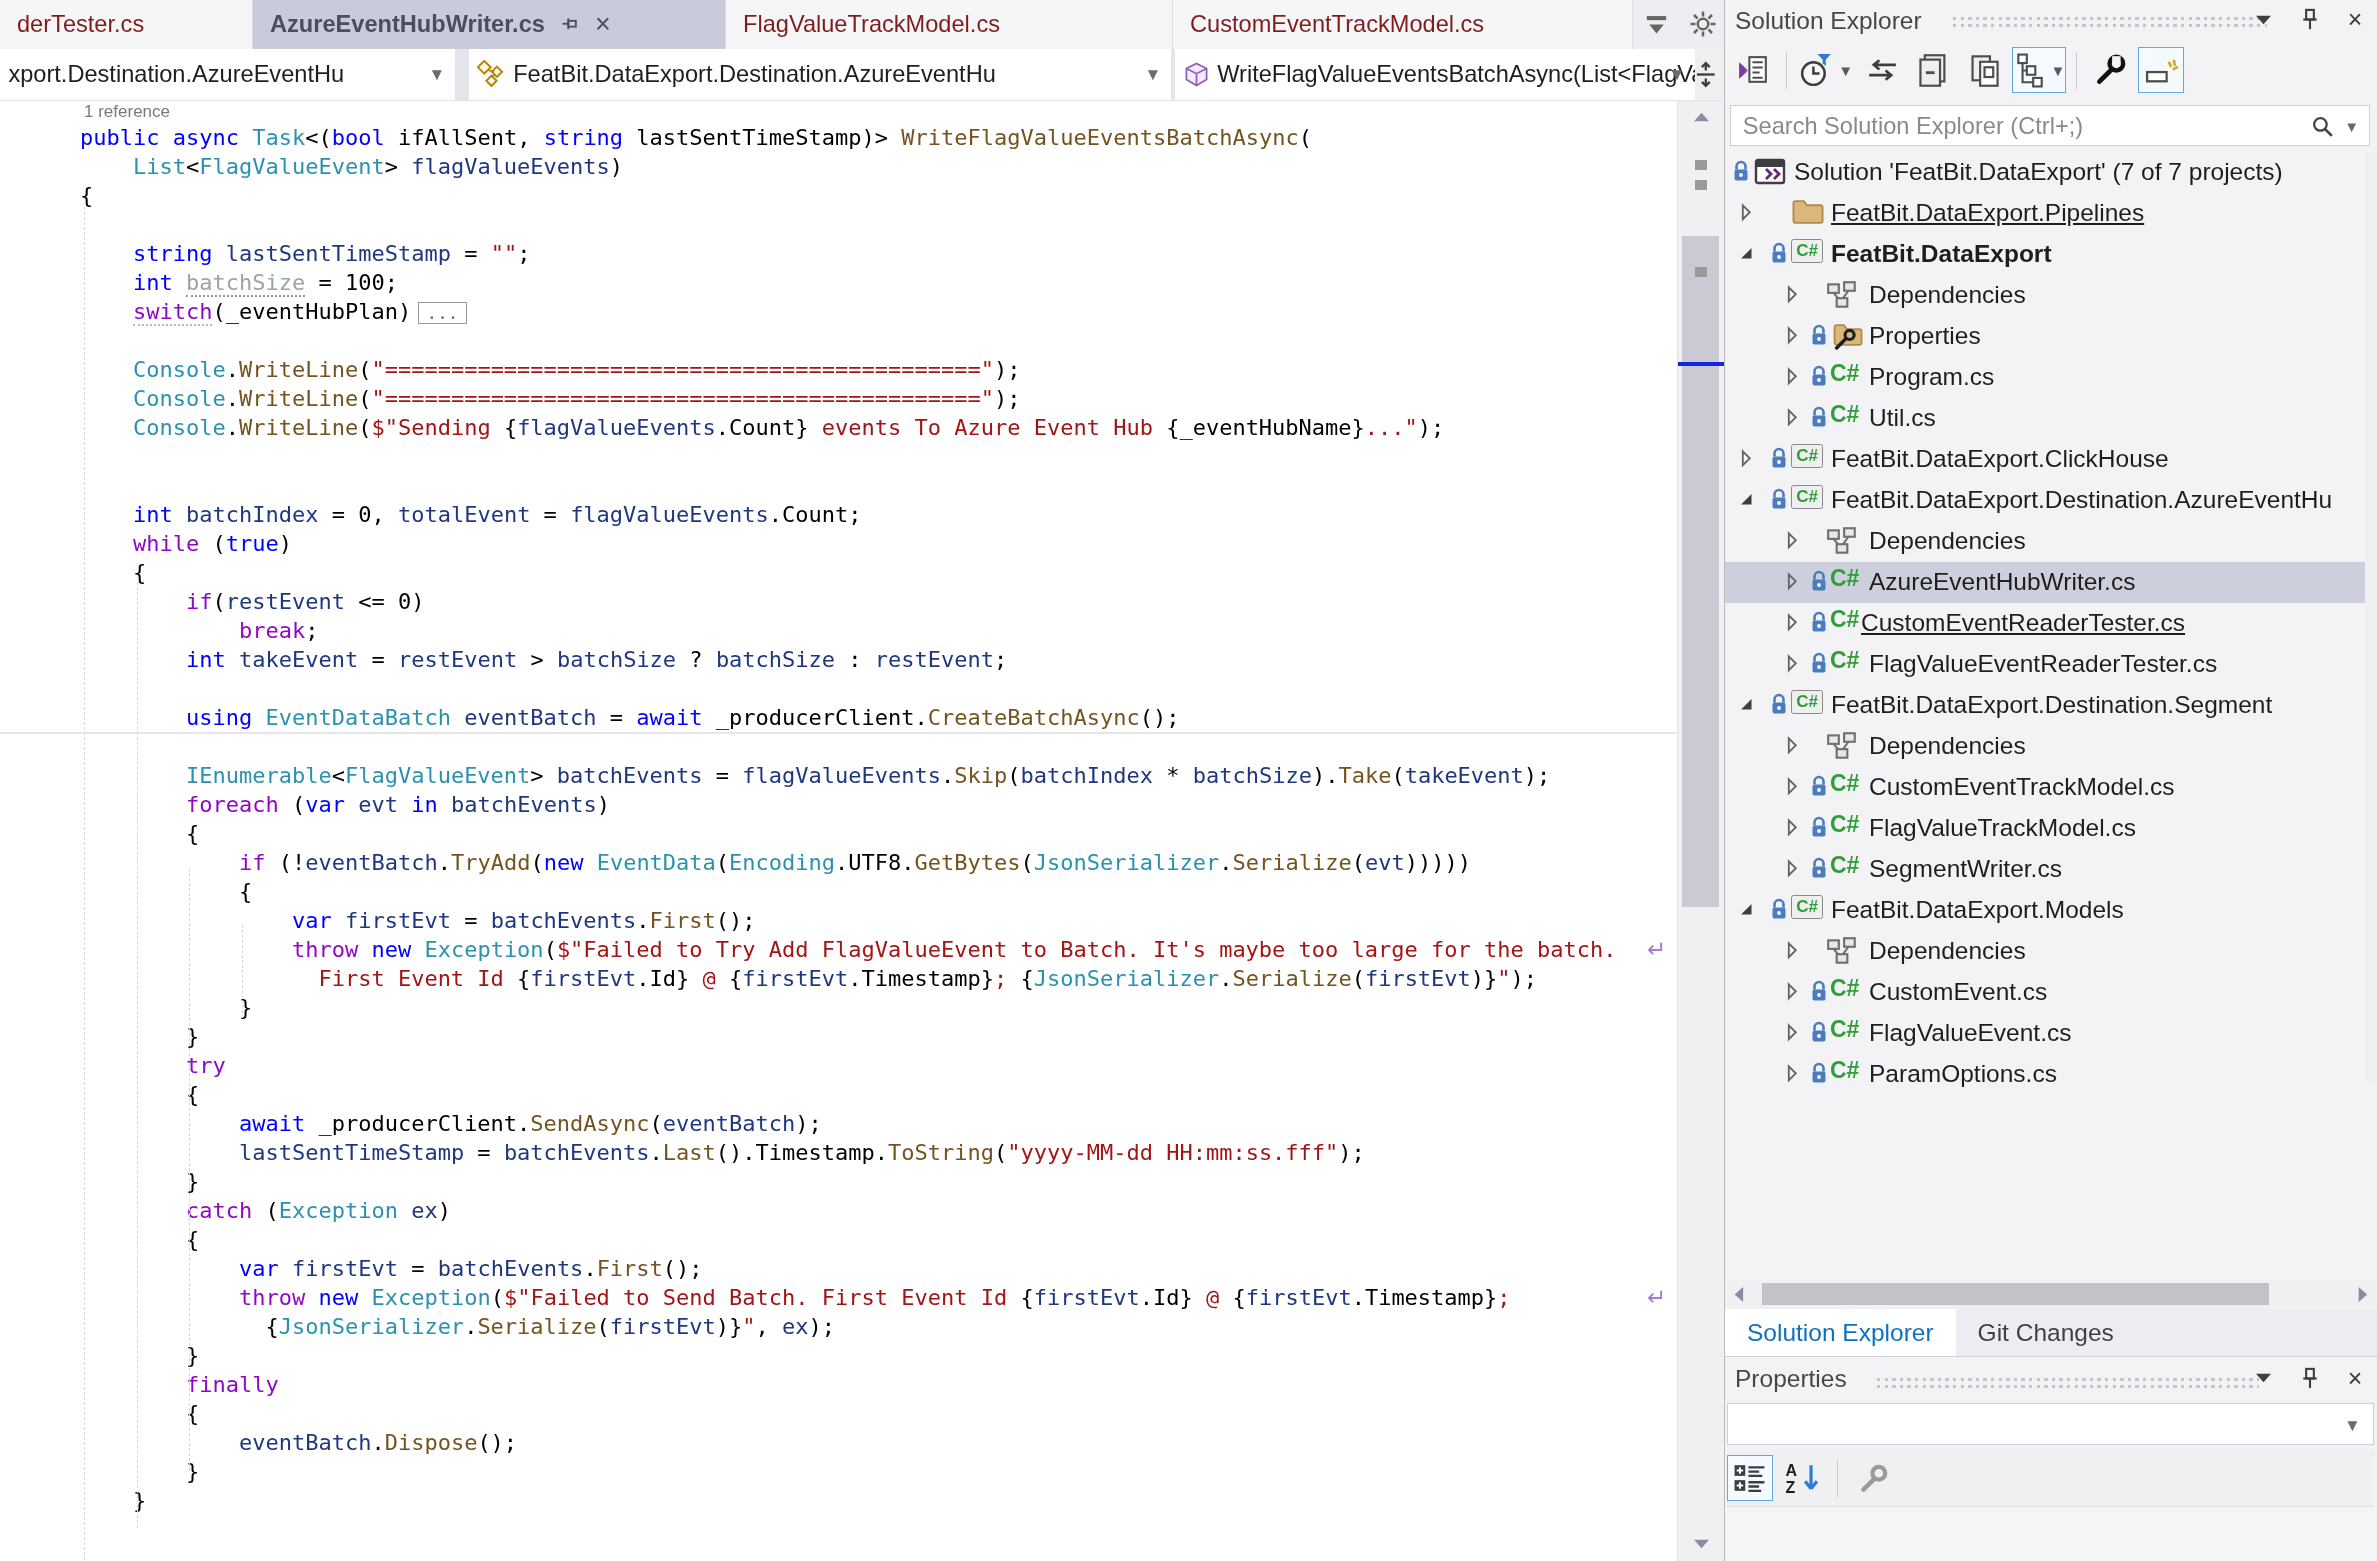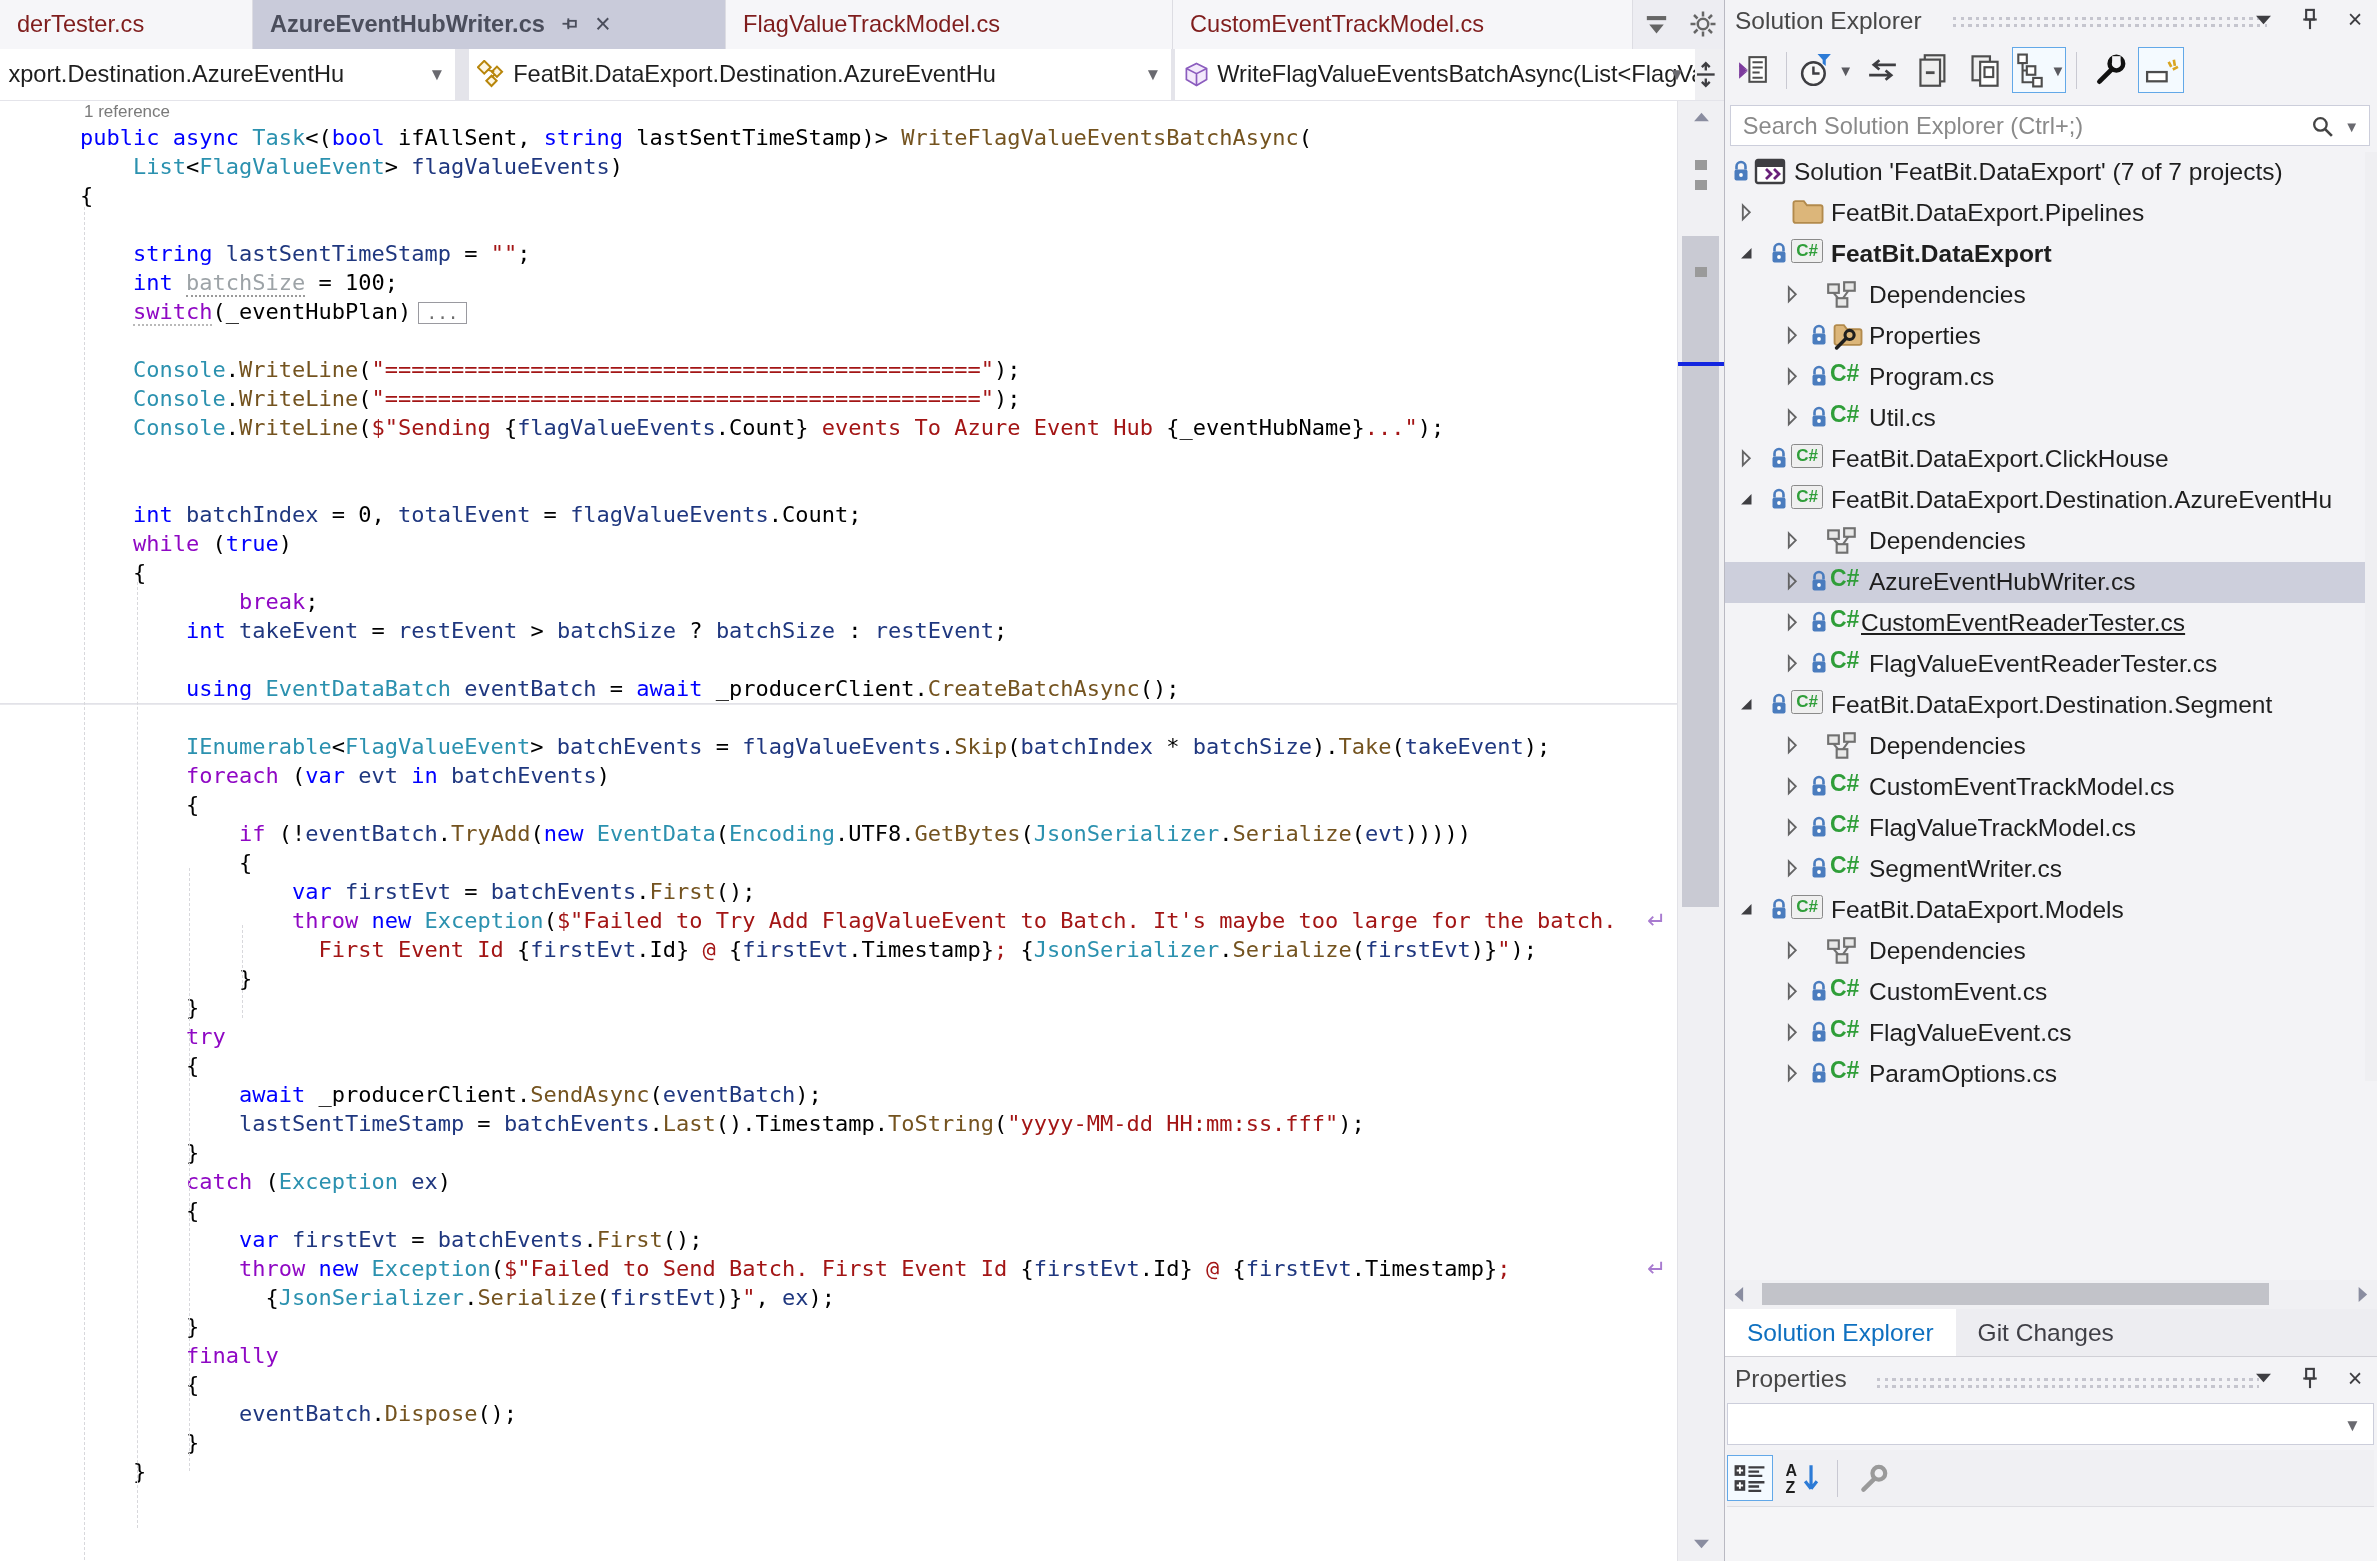--- a/index.html
+++ b/index.html
@@ -200,20 +200,21 @@
           <div class="line"><span class="tk-p">    </span><span class="tk-cd">switch</span><span class="tk-p">(_eventHubPlan)</span><span class="tk-box">...</span></div>
           <div class="line"></div>
           <div class="line"><span class="tk-p">    </span><span class="tk-t">Console</span><span class="tk-p">.</span><span class="tk-m">WriteLine</span><span class="tk-p">(</span><span class="tk-s">"============================================="</span><span class="tk-p">);</span></div>
           <div class="line"><span class="tk-p">    </span><span class="tk-t">Console</span><span class="tk-p">.</span><span class="tk-m">WriteLine</span><span class="tk-p">(</span><span class="tk-s">"============================================="</span><span class="tk-p">);</span></div>
           <div class="line"><span class="tk-p">    </span><span class="tk-t">Console</span><span class="tk-p">.</span><span class="tk-m">WriteLine</span><span class="tk-p">(</span><span class="tk-s">$"Sending </span><span class="tk-p">{</span><span class="tk-l">flagValueEvents</span><span class="tk-p">.Count}</span><span class="tk-s"> events To Azure Event Hub </span><span class="tk-p">{_eventHubName}</span><span class="tk-s">..."</span><span class="tk-p">);</span></div>
           <div class="line"></div>
           <div class="line"></div>
           <div class="line"><span class="tk-p">    </span><span class="tk-k">int</span><span class="tk-p"> </span><span class="tk-l">batchIndex</span><span class="tk-p"> = 0, </span><span class="tk-l">totalEvent</span><span class="tk-p"> = </span><span class="tk-l">flagValueEvents</span><span class="tk-p">.Count;</span></div>
           <div class="line"><span class="tk-p">    </span><span class="tk-c">while</span><span class="tk-p"> (</span><span class="tk-k">true</span><span class="tk-p">)</span></div>
           <div class="line"><span class="tk-p">    {</span></div>
+          <div class="line"><span class="tk-p">        </span><span class="tk-c">if</span><span class="tk-p">(</span><span class="tk-l">restEvent</span><span class="tk-p"> &lt;= 0)</span></div>
           <div class="line"><span class="tk-p">            </span><span class="tk-c">break</span><span class="tk-p">;</span></div>
           <div class="line"><span class="tk-p">        </span><span class="tk-k">int</span><span class="tk-p"> </span><span class="tk-l">takeEvent</span><span class="tk-p"> = </span><span class="tk-l">restEvent</span><span class="tk-p"> &gt; </span><span class="tk-l">batchSize</span><span class="tk-p"> ? </span><span class="tk-l">batchSize</span><span class="tk-p"> : </span><span class="tk-l">restEvent</span><span class="tk-p">;</span></div>
           <div class="line"></div>
           <div class="line"><span class="tk-p">        </span><span class="tk-k">using</span><span class="tk-p"> </span><span class="tk-t">EventDataBatch</span><span class="tk-p"> </span><span class="tk-l">eventBatch</span><span class="tk-p"> = </span><span class="tk-k">await</span><span class="tk-p"> _producerClient.</span><span class="tk-m">CreateBatchAsync</span><span class="tk-p">();</span></div>
           <div class="line sep"></div>
           <div class="line"><span class="tk-p">        </span><span class="tk-t">IEnumerable</span><span class="tk-p">&lt;</span><span class="tk-t">FlagValueEvent</span><span class="tk-p">&gt; </span><span class="tk-l">batchEvents</span><span class="tk-p"> = </span><span class="tk-l">flagValueEvents</span><span class="tk-p">.</span><span class="tk-m">Skip</span><span class="tk-p">(</span><span class="tk-l">batchIndex</span><span class="tk-p"> * </span><span class="tk-l">batchSize</span><span class="tk-p">).</span><span class="tk-m">Take</span><span class="tk-p">(</span><span class="tk-l">takeEvent</span><span class="tk-p">);</span></div>
           <div class="line"><span class="tk-p">        </span><span class="tk-c">foreach</span><span class="tk-p"> (</span><span class="tk-k">var</span><span class="tk-p"> </span><span class="tk-l">evt</span><span class="tk-p"> </span><span class="tk-k">in</span><span class="tk-p"> </span><span class="tk-l">batchEvents</span><span class="tk-p">)</span></div>
           <div class="line"><span class="tk-p">        {</span></div>
           <div class="line"><span class="tk-p">            </span><span class="tk-c">if</span><span class="tk-p"> (!</span><span class="tk-l">eventBatch</span><span class="tk-p">.</span><span class="tk-m">TryAdd</span><span class="tk-p">(</span><span class="tk-k">new</span><span class="tk-p"> </span><span class="tk-t">EventData</span><span class="tk-p">(</span><span class="tk-t">Encoding</span><span class="tk-p">.UTF8.</span><span class="tk-m">GetBytes</span><span class="tk-p">(</span><span class="tk-t">JsonSerializer</span><span class="tk-p">.</span><span class="tk-m">Serialize</span><span class="tk-p">(</span><span class="tk-l">evt</span><span class="tk-p">)))))</span></div>
           <div class="line"><span class="tk-p">            {</span></div>
@@ -386,21 +387,21 @@
           <span class="exp" style="left: 11.8px;">
             <svg width="18.6" height="18.6" viewBox="0 0 16 16">
               <path d="M5 2 L11 8 L5 14 Z" fill="none" stroke="#646465" stroke-width="1.6"></path>
             </svg>
           </span>
           <span class="tic" style="left: 66px;">
             <svg width="34" height="27" viewBox="0 0 32 26">
               <path d="M2 5 a2 2 0 0 1 2 -2 h8 l3 4 h13 a2 2 0 0 1 2 2 v13 a2 2 0 0 1 -2 2 H4 a2 2 0 0 1 -2 -2 Z" fill="#DCB67A" stroke="#B28A4C" stroke-width="1.8"></path>
             </svg>
           </span>
-          <span class="lbl" style="left: 106px;">FeatBit.DataExport.Pipelines</span>
+          <span class="lbl" style="left: 106px; text-decoration: underline;">FeatBit.DataExport.Pipelines</span>
         </div>
         <div class="trow">
           <span class="exp" style="left: 11.8px;">
             <svg width="18.6" height="18.6" viewBox="0 0 16 16">
               <path d="M12.5 3.5 L12.5 12.5 L3.5 12.5 Z" fill="#3E3E42"></path>
             </svg>
           </span>
           <span class="lk" style="left: 44px;">
             <svg width="20" height="25" viewBox="0 0 20 24">
               <path d="M5.5 10 V7 a4.5 4.5 0 0 1 9 0 V10" fill="none" stroke="#4A7CBE" stroke-width="2.6"></path>

